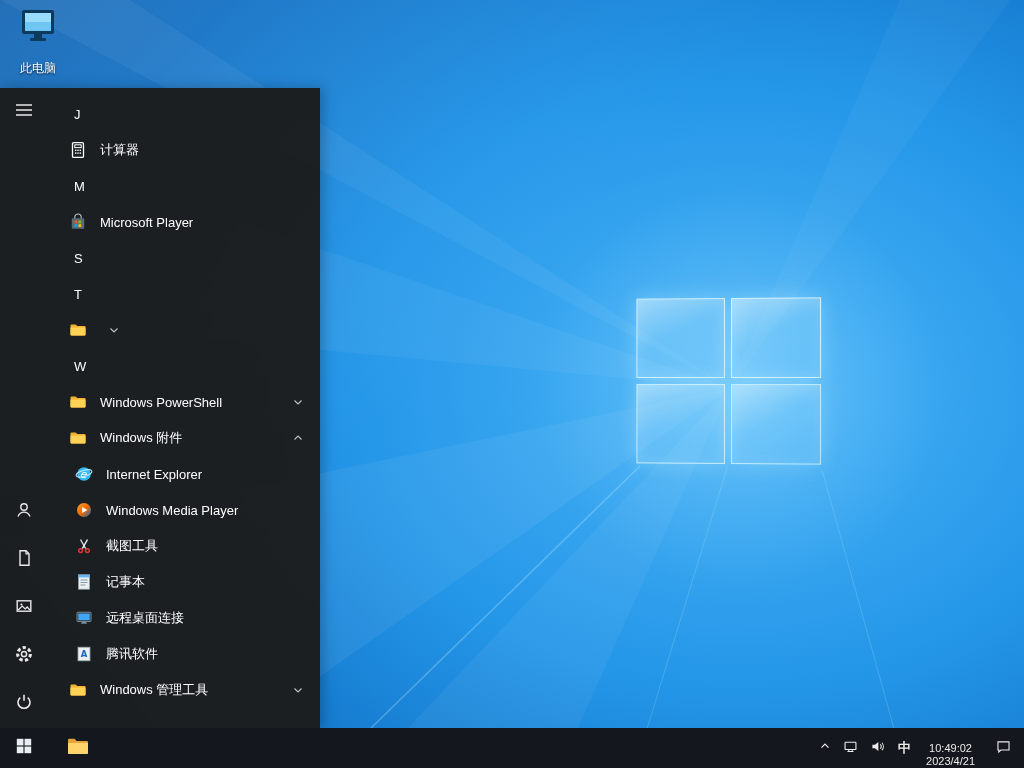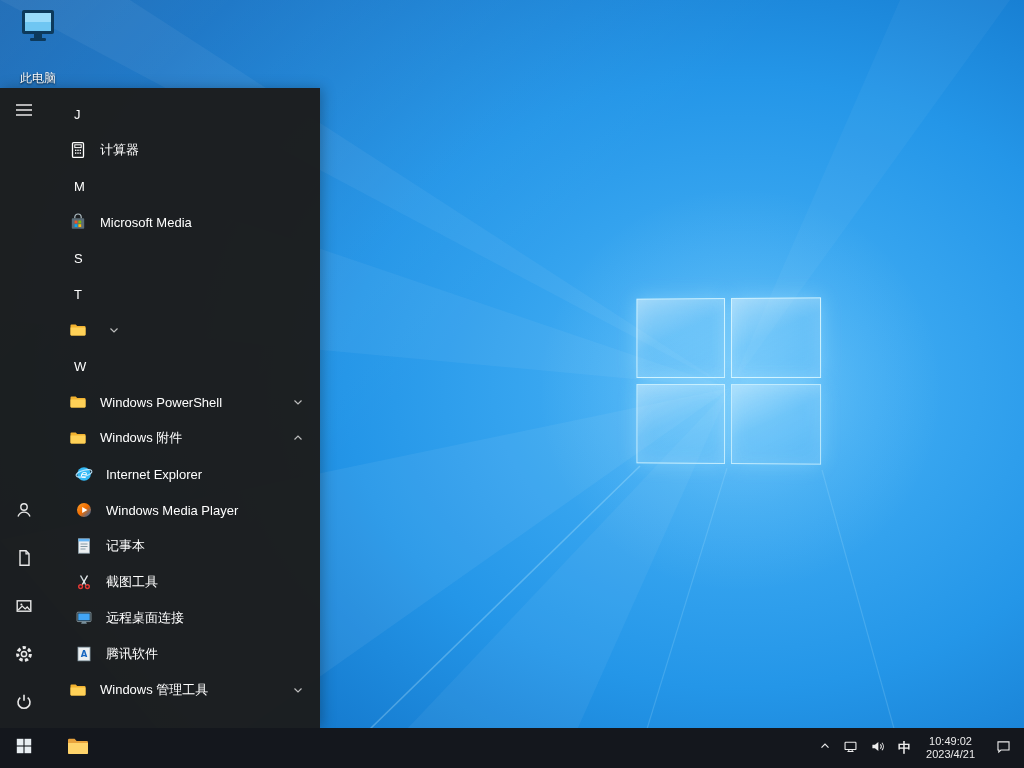--- a/index.html
+++ b/index.html
@@ -21,21 +21,21 @@
     display:grid; grid-template-columns:1fr 1fr; grid-template-rows:1fr 1fr; gap:6px;
     transform:perspective(1400px) rotateY(-7deg); }
   .pane { border:1px solid rgba(225,250,255,0.85);
     background:linear-gradient(155deg, rgba(235,250,255,0.50) 0%, rgba(165,225,255,0.25) 45%, rgba(115,200,250,0.30) 100%);
     box-shadow:0 0 18px rgba(160,225,255,0.45), inset 0 0 20px rgba(255,255,255,0.15); }
   .pane:nth-child(3){ opacity:0.92; } .pane:nth-child(4){ opacity:0.85; }
 
   
   .desktop-icon { position:absolute; left:6px; top:8px; width:64px; z-index:1;
     display:flex; flex-direction:column; align-items:center; }
-  .desktop-icon .label { margin-top:22px; font-size:12px; color:#fff;
+  .desktop-icon .label { margin-top:12px; font-size:12px; color:#fff;
     text-shadow:0 1px 2px rgba(0,0,0,0.85); }
 
   
   .start-menu { position:absolute; left:0; top:88px; width:320px; height:640px; z-index:5;
     background:rgba(28,28,28,0.97); display:flex; box-shadow:3px 0 12px rgba(0,0,0,0.25); overflow:hidden; }
   .rail { flex:0 0 48px; display:flex; flex-direction:column; align-items:center; }
   .rail-btn { width:48px; height:48px; display:flex; align-items:center; justify-content:center; }
   .rail-spacer { flex:1; }
   .app-list { flex:1; padding-top:8px; overflow:hidden; }
   .row { height:36px; display:flex; align-items:center; color:#fff; font-size:13px;
@@ -48,21 +48,21 @@
   .chev { flex:0 0 12px; margin-left:8px; opacity:0.85; display:flex; }
 
   
   .taskbar { position:absolute; left:0; bottom:0; width:1024px; height:40px; z-index:10;
     background:#14171d; display:flex; align-items:stretch; }
   .tb-btn { width:48px; display:flex; align-items:center; justify-content:center; }
   .tb-btn.explorer { margin-left:6px; }
   .tray { margin-left:auto; display:flex; align-items:stretch; }
   .tray-item { display:flex; align-items:center; justify-content:center; padding:0 5px; color:#ececec; }
   .ime { font-size:13px; font-weight:bold; padding:0 7px; }
-  .clock { flex-direction:column; justify-content:center; font-size:11px; line-height:13px;
+  .clock { flex-direction:column; justify-content:flex-end; font-size:11px; line-height:13px;
     padding:0 8px; text-align:center; }
 </style>
 </head>
 <body>
 
 <div class="wallpaper">
   <svg class="beams" width="1024" height="768" viewBox="0 0 1024 768">
     <polygon points="730,388 0,0 130,0" fill="rgba(255,255,255,0.05)"></polygon>
     <polygon points="730,388 0,140 0,320" fill="rgba(255,255,255,0.05)"></polygon>
     <polygon points="730,388 0,540 190,768" fill="rgba(255,255,255,0.06)"></polygon>
@@ -177,21 +177,21 @@
       <span class="app-ico">
         <svg width="20" height="20" viewBox="0 0 20 20">
             <path d="M6.8 6.4V5.2a3.2 3.2 0 0 1 6.4 0v1.2" fill="none" stroke="#b0bec5" stroke-width="1.2"></path>
             <rect x="3.8" y="6.2" width="12.4" height="10.6" rx="0.8" fill="#5a6b76"></rect>
             <rect x="6.6" y="8.6" width="2.8" height="2.8" fill="#f35325"></rect>
             <rect x="10.4" y="8.6" width="2.8" height="2.8" fill="#81bc06"></rect>
             <rect x="6.6" y="12.2" width="2.8" height="2.8" fill="#05a6f0"></rect>
             <rect x="10.4" y="12.2" width="2.8" height="2.8" fill="#ffba08"></rect>
           </svg>
       </span>
-      <span class="app-label">Microsoft Media</span>
+      <span class="app-label">Microsoft Player</span>
     </div>
 
     <div class="row letter">
       <span>S</span>
     </div>
 
 
     <div class="row letter">
       <span>T</span>
     </div>
@@ -268,38 +268,38 @@
             <circle cx="10" cy="10" r="7" fill="url(#wmp)"></circle>
             <path d="M8.2 6.9l5.2 3.1-5.2 3.1z" fill="#fff"></path>
           </svg>
       </span>
       <span class="app-label">Windows Media Player</span>
     </div>
 
     <div class="row child">
       <span class="app-ico">
         <svg width="20" height="20" viewBox="0 0 20 20">
-            <rect x="4.5" y="2.8" width="11" height="14.4" fill="#eceff1" stroke="#90a4ae" stroke-width="0.8"></rect>
-            <rect x="4.5" y="2.8" width="11" height="2.6" fill="#64b5f6"></rect>
-            <path d="M6.5 8h7M6.5 10.5h7M6.5 13h5" stroke="#78909c" stroke-width="0.9"></path>
-          </svg>
-      </span>
-      <span class="app-label">记事本</span>
-    </div>
-
-    <div class="row child">
-      <span class="app-ico">
-        <svg width="20" height="20" viewBox="0 0 20 20">
             <path d="M6.5 3.5l5.2 9.2" stroke="#cfd8dc" stroke-width="1.4"></path>
             <path d="M13.5 3.5L8.3 12.7" stroke="#eceff1" stroke-width="1.4"></path>
             <circle cx="6.6" cy="14.6" r="1.9" fill="none" stroke="#e53935" stroke-width="1.4"></circle>
             <circle cx="13.4" cy="14.6" r="1.9" fill="none" stroke="#e53935" stroke-width="1.4"></circle>
           </svg>
       </span>
       <span class="app-label">截图工具</span>
+    </div>
+
+    <div class="row child">
+      <span class="app-ico">
+        <svg width="20" height="20" viewBox="0 0 20 20">
+            <rect x="4.5" y="2.8" width="11" height="14.4" fill="#eceff1" stroke="#90a4ae" stroke-width="0.8"></rect>
+            <rect x="4.5" y="2.8" width="11" height="2.6" fill="#64b5f6"></rect>
+            <path d="M6.5 8h7M6.5 10.5h7M6.5 13h5" stroke="#78909c" stroke-width="0.9"></path>
+          </svg>
+      </span>
+      <span class="app-label">记事本</span>
     </div>
 
     <div class="row child">
       <span class="app-ico">
         <svg width="20" height="20" viewBox="0 0 20 20">
             <rect x="3" y="4.2" width="14" height="9.4" rx="1" fill="#263238" stroke="#90a4ae" stroke-width="0.8"></rect>
             <rect x="4.3" y="5.5" width="11.4" height="6.8" fill="#42a5f5"></rect>
             <path d="M8 13.6h4l0.9 2.2H7.1z" fill="#78909c"></path>
           </svg>
       </span>

